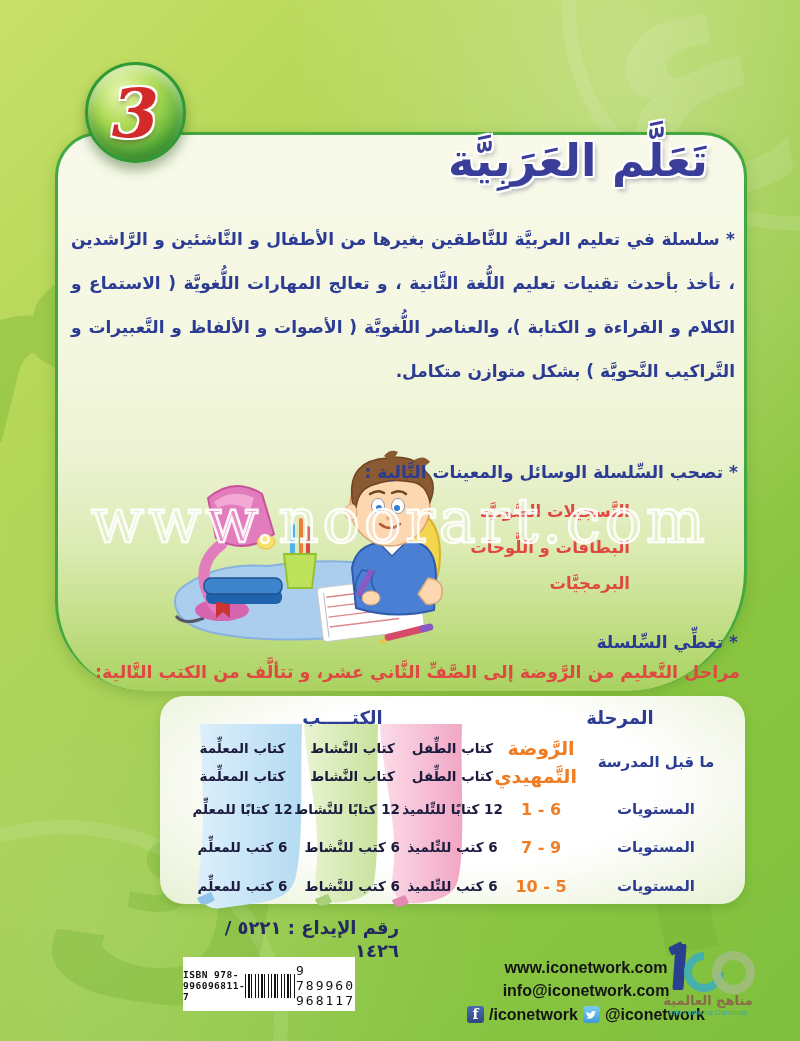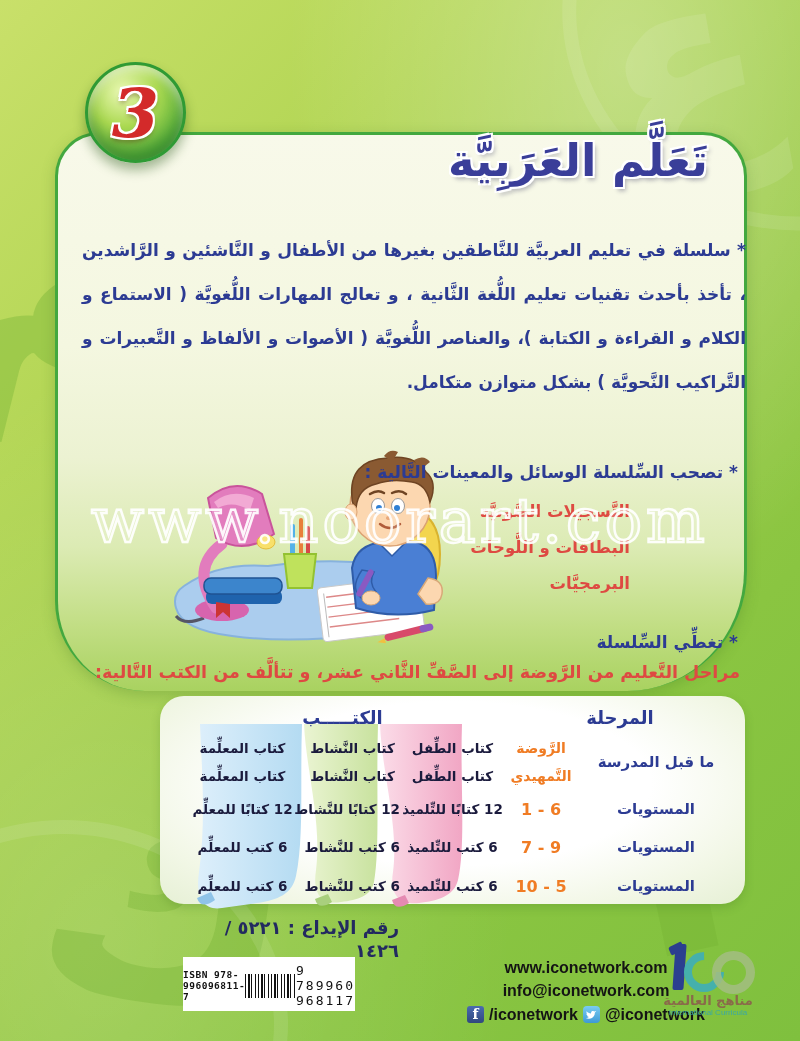--- a/index.html
+++ b/index.html
@@ -24,21 +24,21 @@
     background:radial-gradient(circle at 36% 28%, #eaf8b4 0%, #abd951 38%, #5cb23c 72%, #35902f 100%);
     box-shadow:0 7px 12px rgba(30,80,15,.40), inset 0 -10px 16px rgba(25,100,30,.45), inset 0 6px 10px rgba(255,255,255,.55);
     display:flex;align-items:center;justify-content:center;}
   .badge span{font-family:"DejaVu Serif",serif;font-style:italic;font-weight:bold;font-size:68px;color:#d32a2a;
     text-shadow:-2px -2px 0 #fff,2px -2px 0 #fff,-2px 2px 0 #fff,2px 2px 0 #fff,0 4px 5px rgba(60,20,10,.45);}
 
   .title{position:absolute;top:134px;right:52px;width:340px;text-align:center;z-index:3;
     font-size:45px;font-weight:bold;color:#3a3e99;direction:rtl;
     text-shadow:-2px -2px 0 #fff,2px -2px 0 #fff,-2px 2px 0 #fff,2px 2px 0 #fff,3px 4px 4px rgba(50,50,90,.35);}
 
-  .para{position:absolute;left:68px;width:664px;margin:14px;z-index:3;
+  .para{position:absolute;left:68px;width:664px;margin:3px;z-index:3;
     direction:rtl;text-align:justify;color:#2c3b93;font-weight:bold;font-size:17px;line-height:44px;}
   .p1{top:214px;}
   .p2{top:364px;}
   .acc-head{position:absolute;top:462px;right:62px;z-index:3;direction:rtl;
     color:#2c3b93;font-weight:bold;font-size:17px;margin:0;}
   .acc-item{position:absolute;right:170px;z-index:3;direction:rtl;color:#de4a42;font-weight:bold;font-size:16.5px;}
   .acc-0{top:502px;} .acc-1{top:538px;} .acc-2{top:574px;}
 
   .coverage1{position:absolute;top:632px;right:62px;z-index:3;direction:rtl;color:#2c3b93;font-weight:bold;font-size:17px;}
   .coverage2{position:absolute;top:662px;right:60px;width:682px;z-index:3;direction:rtl;text-align:right;
@@ -57,21 +57,21 @@
   .ribbons{position:absolute;left:0;top:26px;width:340px;height:200px;overflow:visible;z-index:0;}
   .tbl{position:relative;z-index:1;display:grid;direction:rtl;
     grid-template-columns:158px 72px 105px 95px 125px;
     grid-template-rows:34px 28px 28px 38px 38px 40px;
     align-items:center;padding:4px 10px 0 10px;}
   .tbl div{text-align:center;}
   .th{color:#2c3b93;font-weight:bold;font-size:18px;direction:rtl;}
   .th-stage{grid-column:1/3;grid-row:1;}
   .th-books{grid-column:3/6;grid-row:1;}
   .stage{color:#2c3b93;font-weight:bold;font-size:15px;direction:rtl;}
-  .substage{color:#f07c24;font-weight:bold;font-size:14px;direction:rtl;}
+  .substage{color:#f07c24;font-weight:bold;font-size:19px;direction:rtl;}
   .range{color:#f07c24;font-weight:bold;font-size:16px;}
   .num{direction:ltr;unicode-bidi:isolate;}
   .bk{color:#1b1b3d;font-weight:bold;font-size:13.5px;direction:rtl;white-space:nowrap;}
 
   
   .deposit{position:absolute;left:185px;top:916px;width:214px;z-index:2;direction:rtl;text-align:right;
     color:#232a60;font-weight:bold;font-size:18px;line-height:23px;}
   .barcode{position:absolute;left:183px;top:957px;width:172px;height:54px;background:#fff;z-index:2;
     display:flex;flex-direction:row;align-items:center;padding-top:2px;box-sizing:border-box;}
   .isbn-line{font-family:"DejaVu Sans Mono",monospace;font-size:9.5px;font-weight:bold;color:#111;letter-spacing:.5px;}

